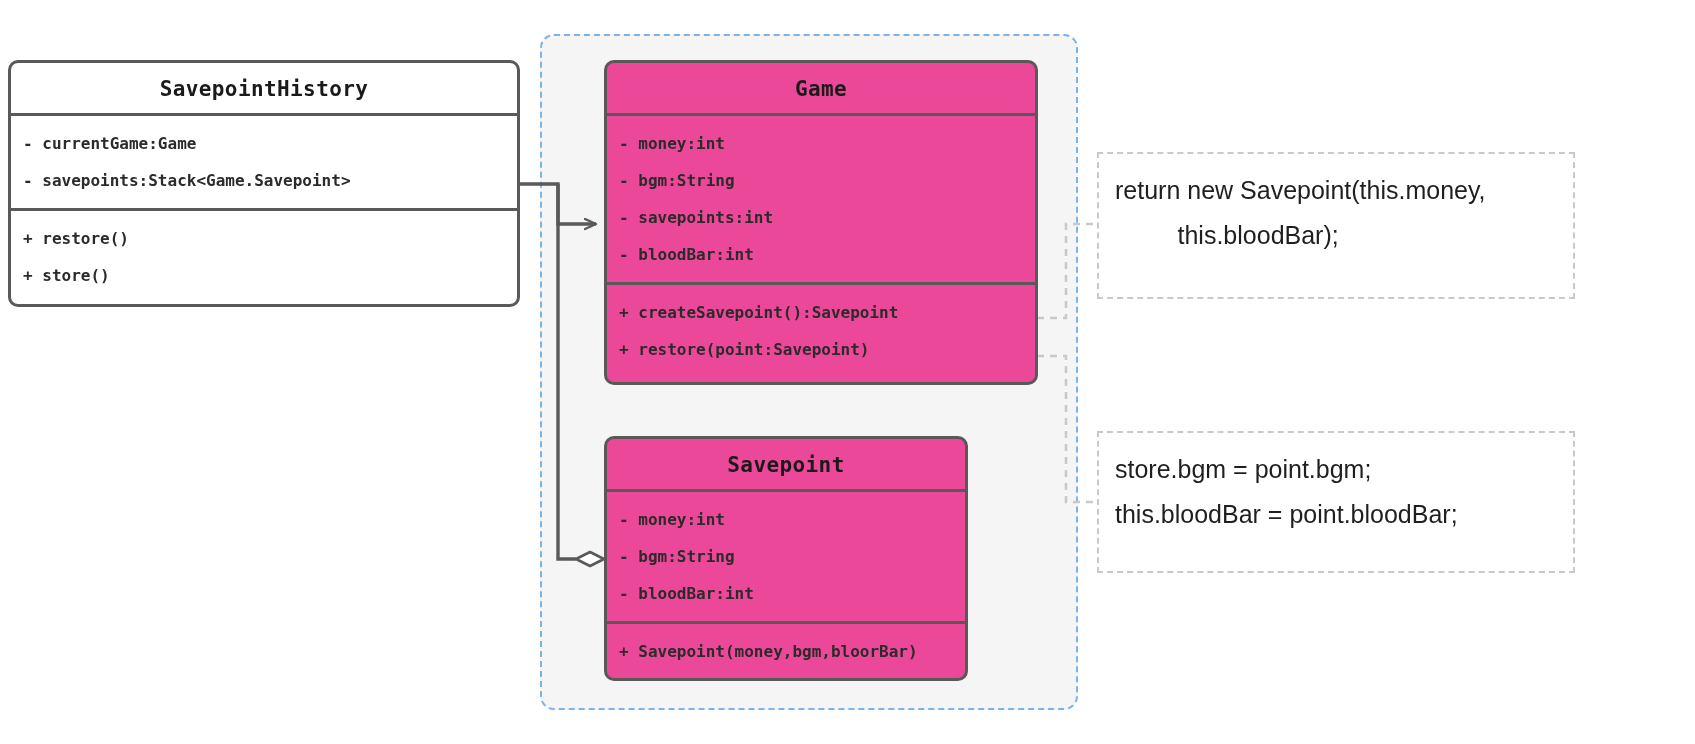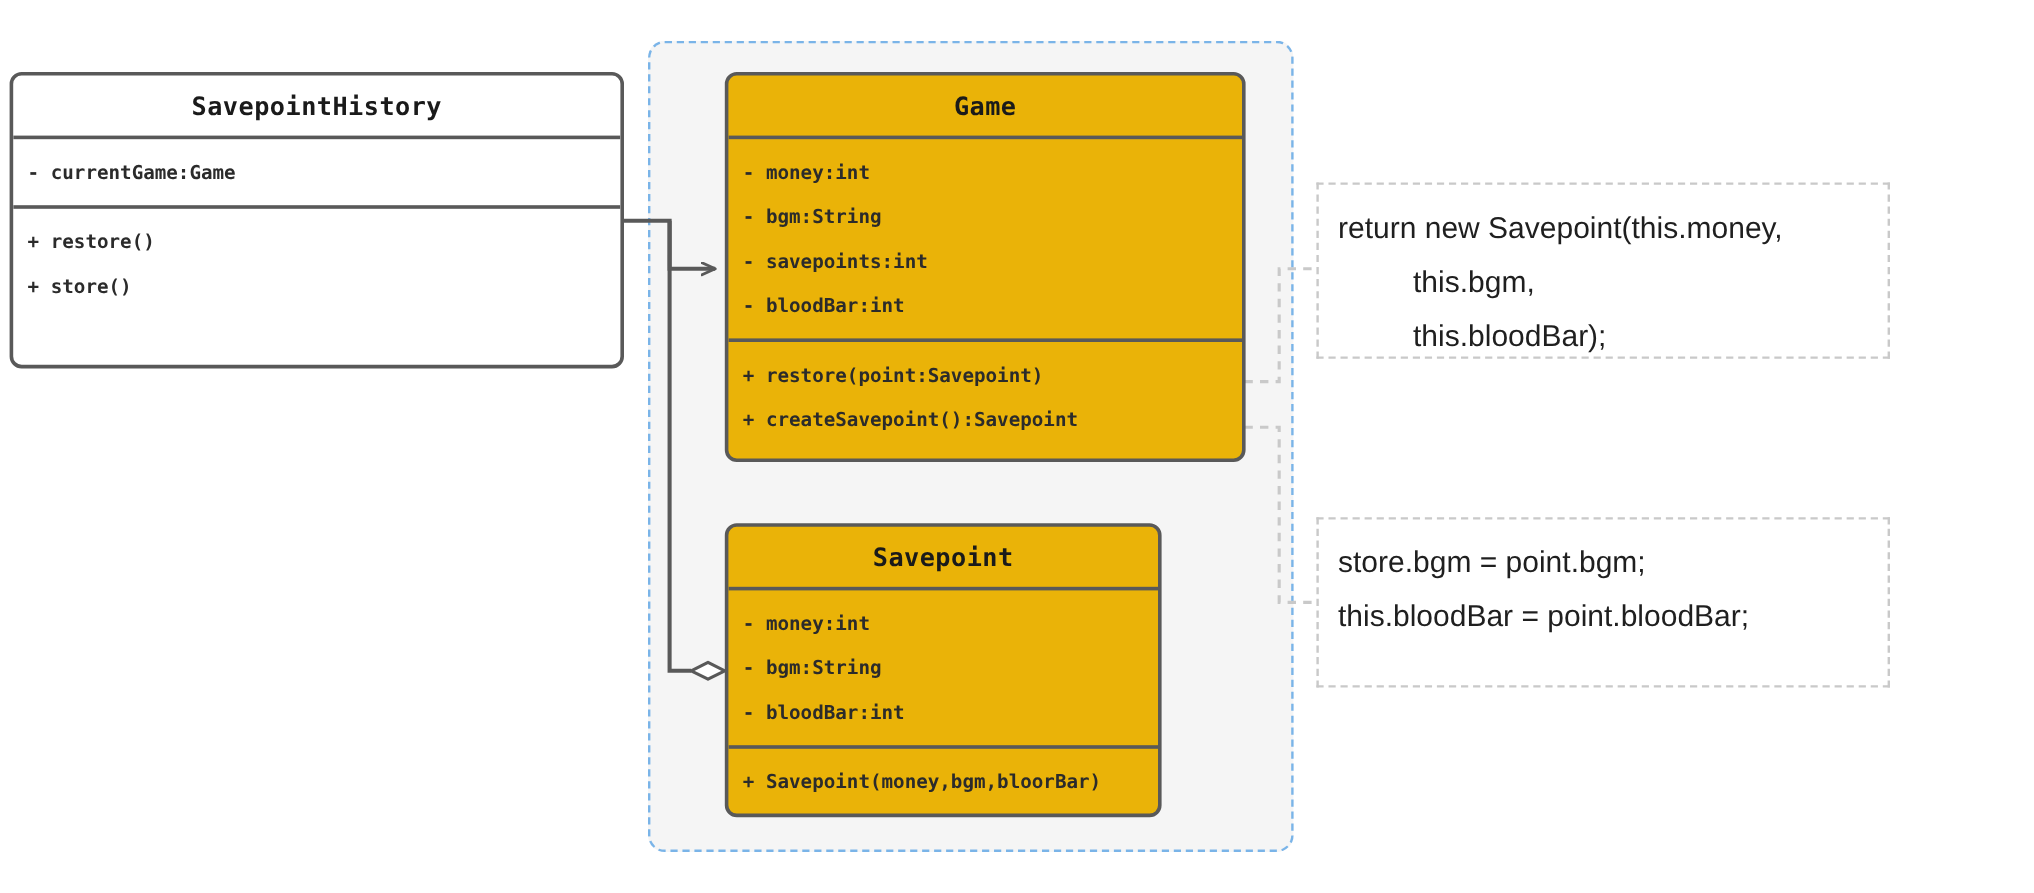--- a/index.html
+++ b/index.html
@@ -28,21 +28,21 @@
     height: 676px;
     background: #f5f5f5;
     border: 2px dashed #7ab4e8;
     border-radius: 14px;
     box-sizing: border-box;
   }
 
   
   .uml {
     position: absolute;
-    background: #eab308;
+    background: #ec4899;
     border: 3px solid #595959;
     border-radius: 10px;
     box-sizing: border-box;
     overflow: hidden;
   }
   .uml.white { background: #ffffff; }
 
   .uml-title {
     text-align: center;
     font-weight: bold;
@@ -126,61 +126,61 @@
     <g>
       <path d="M1037,328 L1066,328 L1066,474 L1097,474" fill="none" stroke="#c9c9c9" stroke-width="2.6" stroke-dasharray="7 6" stroke-linejoin="miter"></path>
     </g>
   </svg>
 
   <div class="uml white" style="left:8px; top:32px; width:512px; height:247px;">
     <div class="uml-title" style="padding:14px 0 12px 0;">SavepointHistory</div>
     <div class="uml-sep"></div>
     <div class="uml-sect">
       <div class="uml-row">- currentGame:Game</div>
+      <div class="uml-row">- savepoints:Stack&lt;Game.Savepoint&gt;</div>
     </div>
     <div class="uml-sep"></div>
     <div class="uml-sect">
       <div class="uml-row">+ restore()</div>
       <div class="uml-row">+ store()</div>
     </div>
   </div>
 
   <div class="uml" style="left:604px; top:32px; width:434px; height:325px;">
     <div class="uml-title" style="padding:14px 0 12px 0;">Game</div>
     <div class="uml-sep"></div>
     <div class="uml-sect">
       <div class="uml-row">- money:int</div>
       <div class="uml-row">- bgm:String</div>
       <div class="uml-row">- savepoints:int</div>
       <div class="uml-row">- bloodBar:int</div>
     </div>
     <div class="uml-sep"></div>
     <div class="uml-sect">
+      <div class="uml-row">+ createSavepoint():Savepoint</div>
       <div class="uml-row">+ restore(point:Savepoint)</div>
-      <div class="uml-row">+ createSavepoint():Savepoint</div>
     </div>
   </div>
 
   <div class="uml" style="left:604px; top:408px; width:364px; height:245px;">
     <div class="uml-title" style="padding:14px 0 12px 0;">Savepoint</div>
     <div class="uml-sep"></div>
     <div class="uml-sect">
       <div class="uml-row">- money:int</div>
       <div class="uml-row">- bgm:String</div>
       <div class="uml-row">- bloodBar:int</div>
     </div>
     <div class="uml-sep"></div>
     <div class="uml-sect">
       <div class="uml-row">+ Savepoint(money,bgm,bloorBar)</div>
     </div>
   </div>
 
   <div class="note" style="left:1097px; top:124px; width:478px; height:147px;">
     <div class="note-line">return new Savepoint(this.money,</div>
-    <div class="note-line">         this.bgm,</div>
     <div class="note-line">         this.bloodBar);</div>
   </div>
 
   <div class="note" style="left:1097px; top:403px; width:478px; height:142px;">
     <div class="note-line">store.bgm = point.bgm;</div>
     <div class="note-line">this.bloodBar = point.bloodBar;</div>
   </div>
 
 </div>
 

